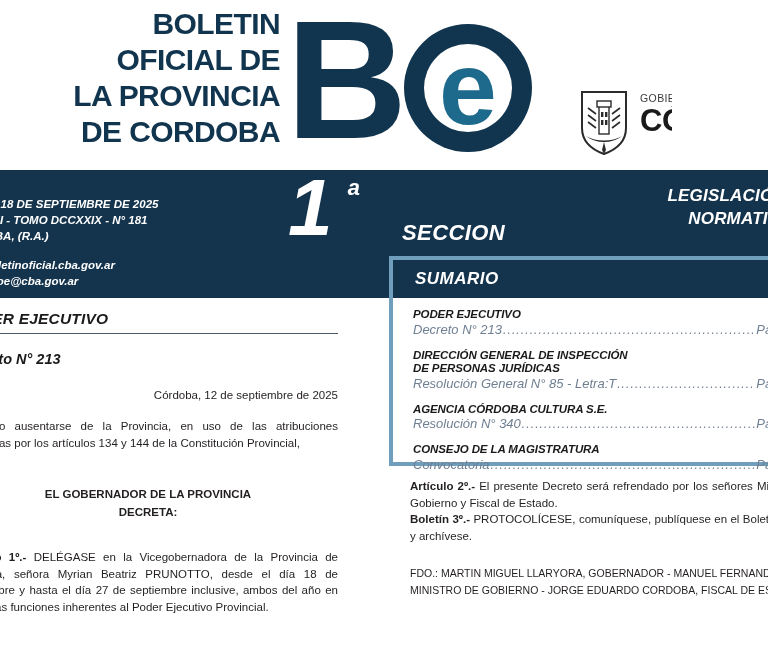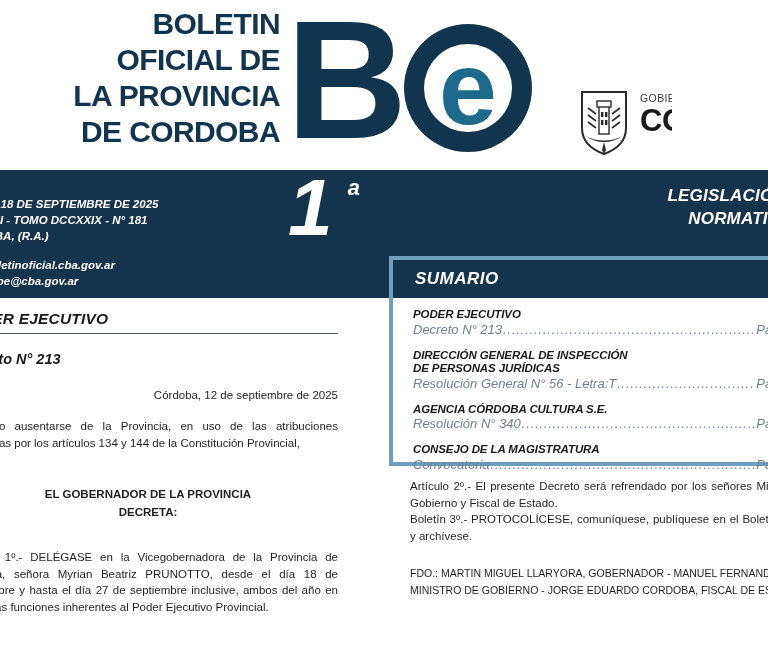--- a/index.html
+++ b/index.html
@@ -273,21 +273,21 @@
   }
   #decreta-block {
     text-align: center;
     font-size: 11.5px;
     font-weight: bold;
     line-height: 18px;
     margin-top: 34px;
   }
   #decreta-block .dline { display: block; }
   #art1 { margin-top: 28px; }
-  .art-lead { font-weight: normal; }
+  .art-lead { font-weight: bold; }
 
   
   #col-right {
     position: absolute;
     left: 410px; top: 478px;
     width: 404px;
     overflow: hidden;
   }
   #col-right .body-par { margin-top: 0; }
   #art3 { margin-top: 19px; }
@@ -348,20 +348,21 @@
     <span class="iline">AÑO CXII - TOMO DCCXXIX - N° 181</span>
     <span class="iline">CÓRDOBA, (R.A.)</span>
     <span class="gap"></span>
     <span class="iline">http://boletinoficial.cba.gov.ar</span>
     <span class="iline">Email: boe@cba.gov.ar</span>
   </div>
 
   <div id="section-mark">
     <span id="section-number">1</span>
     <span id="section-ord">ª</span>
+    <span id="section-label">SECCION</span>
   </div>
 
   <div id="band-right">
     <span class="bline">LEGISLACIÓN Y</span>
     <span class="bline">NORMATIVAS</span>
   </div>
 </div>
 
 <div id="sumario-box">
   <div id="sumario-header">SUMARIO</div>
@@ -377,21 +378,21 @@
         <span class="sum-pag">Pag.</span>
       </div>
     </div>
 
     <div class="sum-entry">
       <div class="sum-heading">
         <span class="hline">DIRECCIÓN GENERAL DE INSPECCIÓN</span>
         <span class="hline">DE PERSONAS JURÍDICAS</span>
       </div>
       <div class="sum-item">
-        <span class="sum-label">Resolución General N° 56 - Letra:T</span>
+        <span class="sum-label">Resolución General N° 85 - Letra:T</span>
         <span class="leader">..........................................................................</span>
         <span class="sum-pag">Pag.</span>
       </div>
     </div>
 
     <div class="sum-entry">
       <div class="sum-heading">
         <span class="hline">AGENCIA CÓRDOBA CULTURA S.E.</span>
       </div>
       <div class="sum-item">

